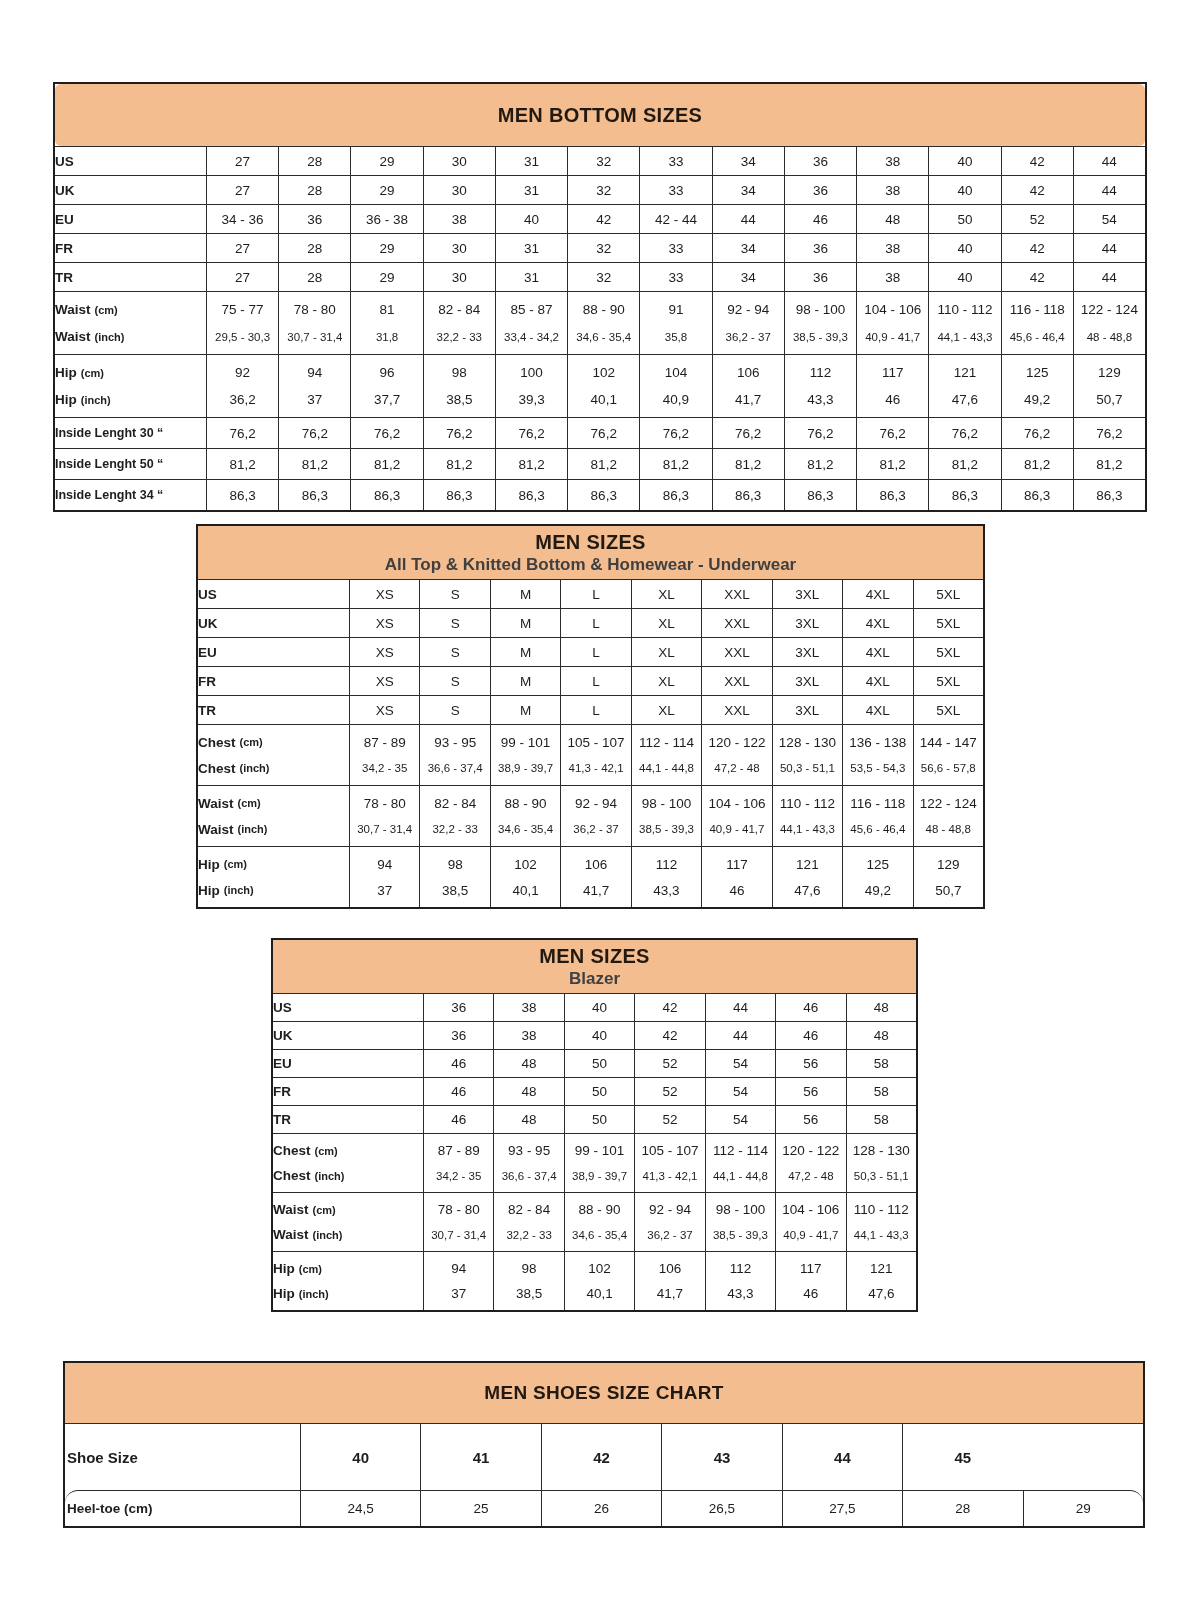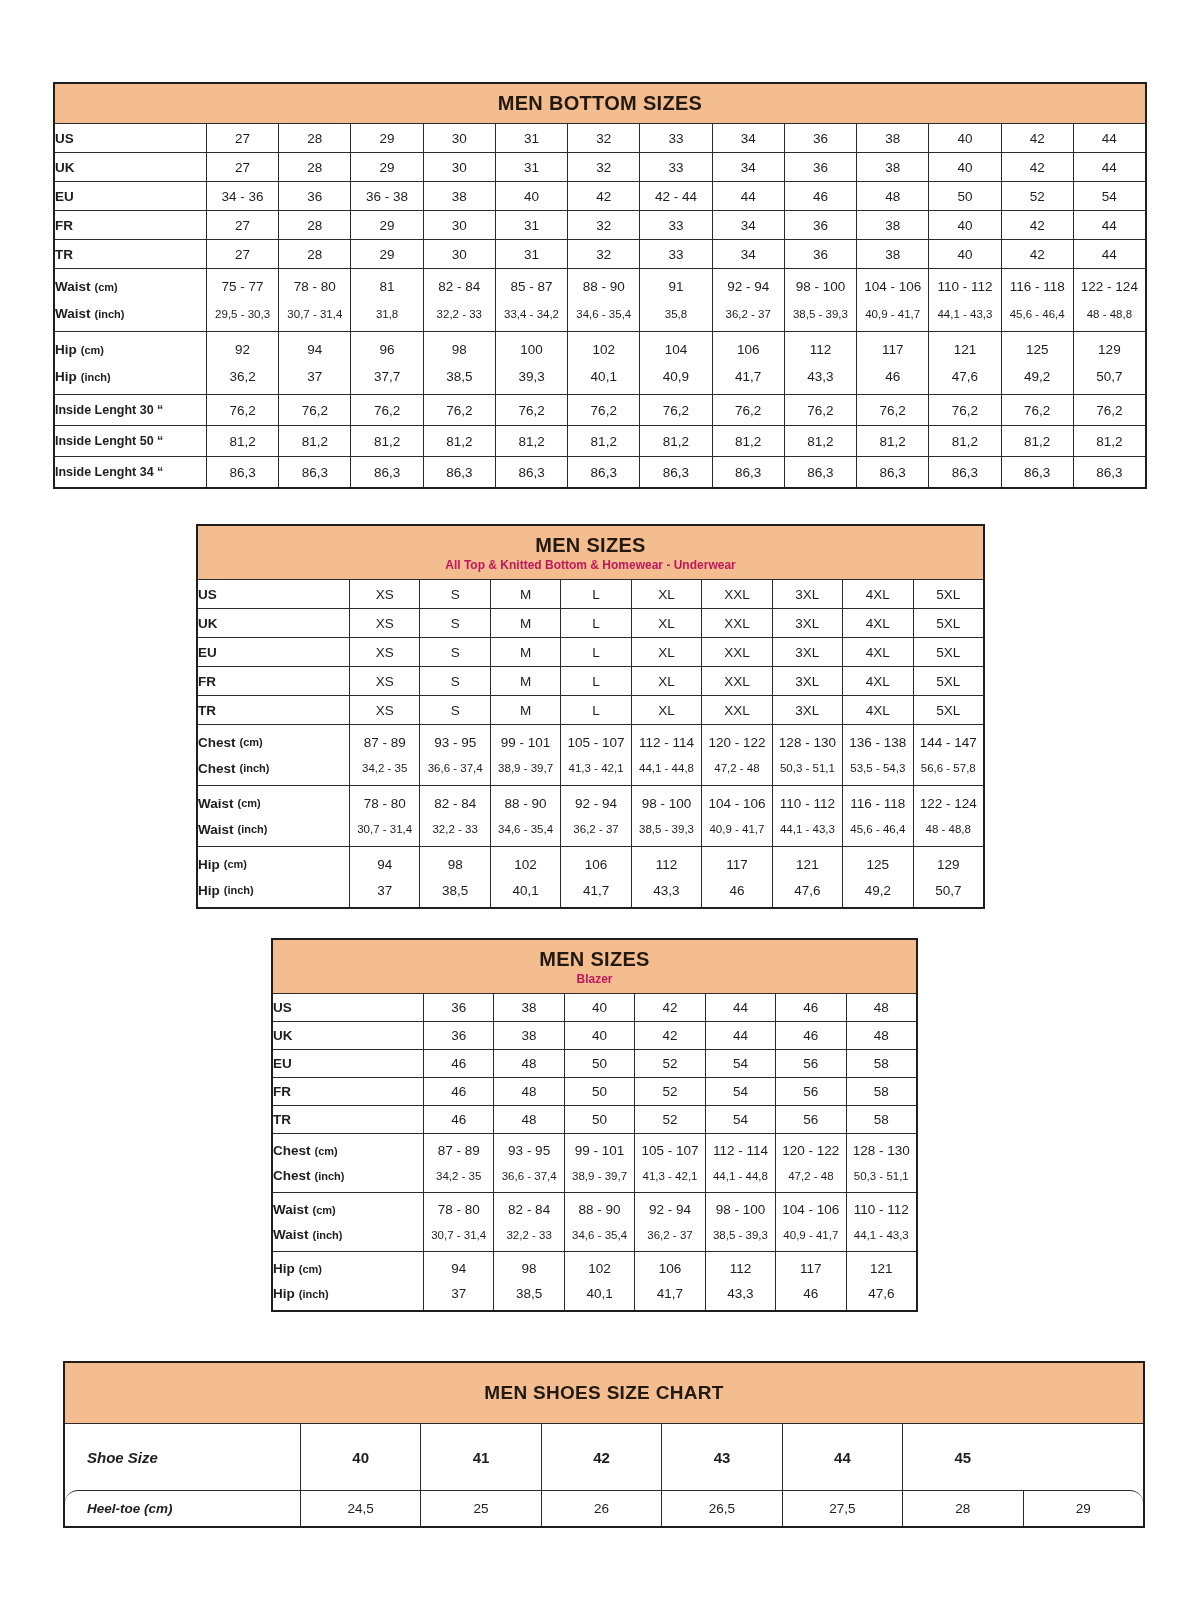--- a/index.html
+++ b/index.html
@@ -15,58 +15,58 @@
     position: absolute;
     border: 2px solid #1e1e1e;
     background: #ffffff;
   }
   .title-bar {
     background: #F4BD90;
     text-align: center;
     display: flex; flex-direction: column; justify-content: center;
   }
   .title { font-weight: bold; font-size: 20px; letter-spacing: 0.3px; color: #221a12; }
-  .subtitle { font-weight: bold; font-size: 12px; margin-top: 1px; color: #be185d; }
+  .subtitle { font-weight: bold; font-size: 17px; margin-top: 1px; color: #404040; }
   .subtitle:empty { display: none; }
 
   .row { display: grid; border-top: 1.5px solid #2b2b2b; }
   .row.nosep { border-top: none; }
   .cell {
     border-left: 1.5px solid #2b2b2b;
     display: flex; align-items: center; justify-content: center;
     font-size: 13.5px; overflow: hidden; white-space: nowrap;
   }
   .cell:first-child { border-left: none; }
   .cell.label {
     justify-content: flex-start; padding-left: 0;
     font-weight: bold; font-size: 13.5px;
   }
   .cell.label .unit { font-size: 11px; font-weight: bold; margin-left: 4px; }
   .val.small { font-size: 11.5px; }
 
   
-  .t1 .title-bar { height: 39px; }
+  .t1 .title-bar { height: 62px; border-radius: 6px; }
   .t1 .row.single .cell { min-height: 28px; }
   .t1 .row.top .cell    { min-height: 31px; padding-top: 4px; }
   .t1 .row.bottom .cell { min-height: 31px; padding-bottom: 4px; }
   .t1 .row.inside .cell { min-height: 30px; }
   .t1 .row.inside .cell.label { font-size: 12.5px; }
 
   .t2 .title-bar, .t3 .title-bar { height: 53px; }
   .t2 .row.single .cell, .t3 .row.single .cell { min-height: 28px; }
   .t2 .row.top .cell,    .t3 .row.top .cell    { min-height: 30px; padding-top: 4px; }
   .t2 .row.bottom .cell, .t3 .row.bottom .cell { min-height: 30px; padding-bottom: 4px; }
   .t3 .row.single .cell { min-height: 27px; }
   .t3 .row.top .cell, .t3 .row.bottom .cell { min-height: 29px; }
 
   .t4 .title-bar { height: 60px; }
   .t4 .title { font-size: 19px; }
   .t4 .row.shoe .cell { min-height: 66px; font-weight: bold; font-size: 15px; }
   .t4 .row.heel .cell { min-height: 35px; font-size: 13.5px; }
-  .t4 .cell.label { font-size: 15px; padding-left: 22px; font-style: italic; }
+  .t4 .cell.label { font-size: 15px; padding-left: 2px; }
 </style>
 </head>
 <body>
 
 <div class="page">
 
   <div class="tbl t1" style="left:53px; top:82px; width:1094px;">
     <div class="title-bar">
       <div class="title">MEN BOTTOM SIZES</div>
 

